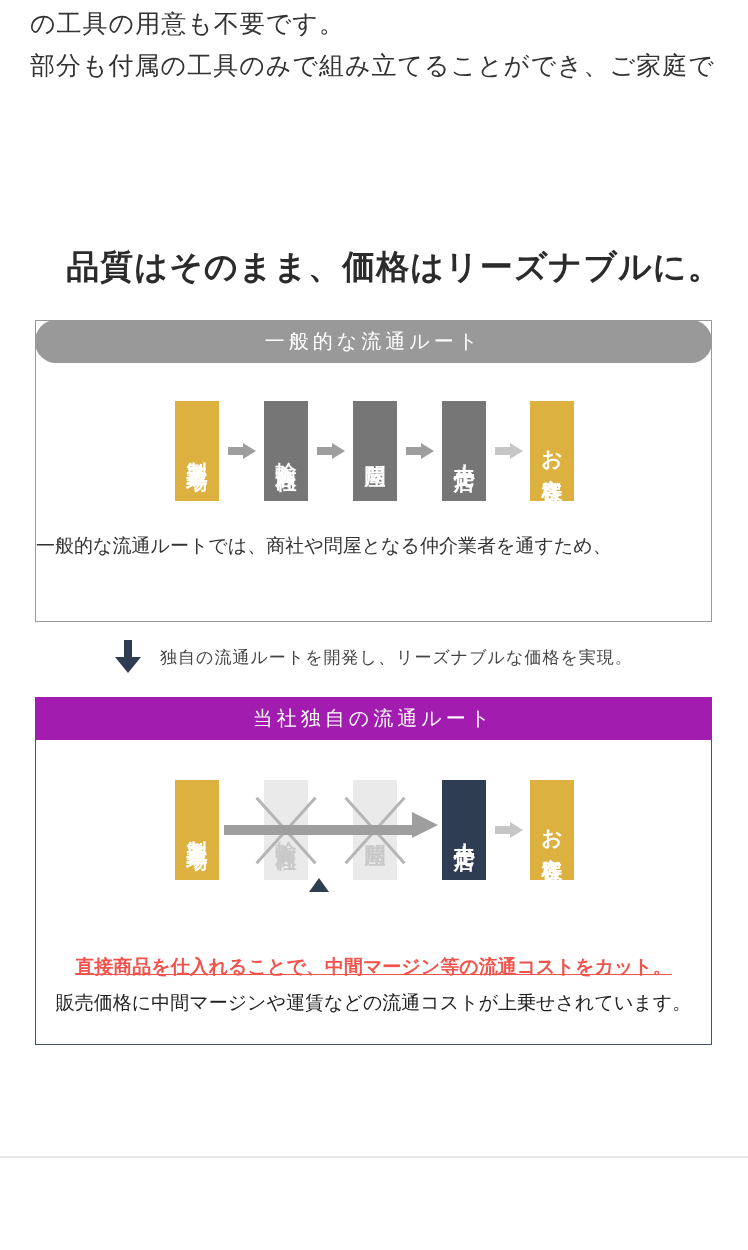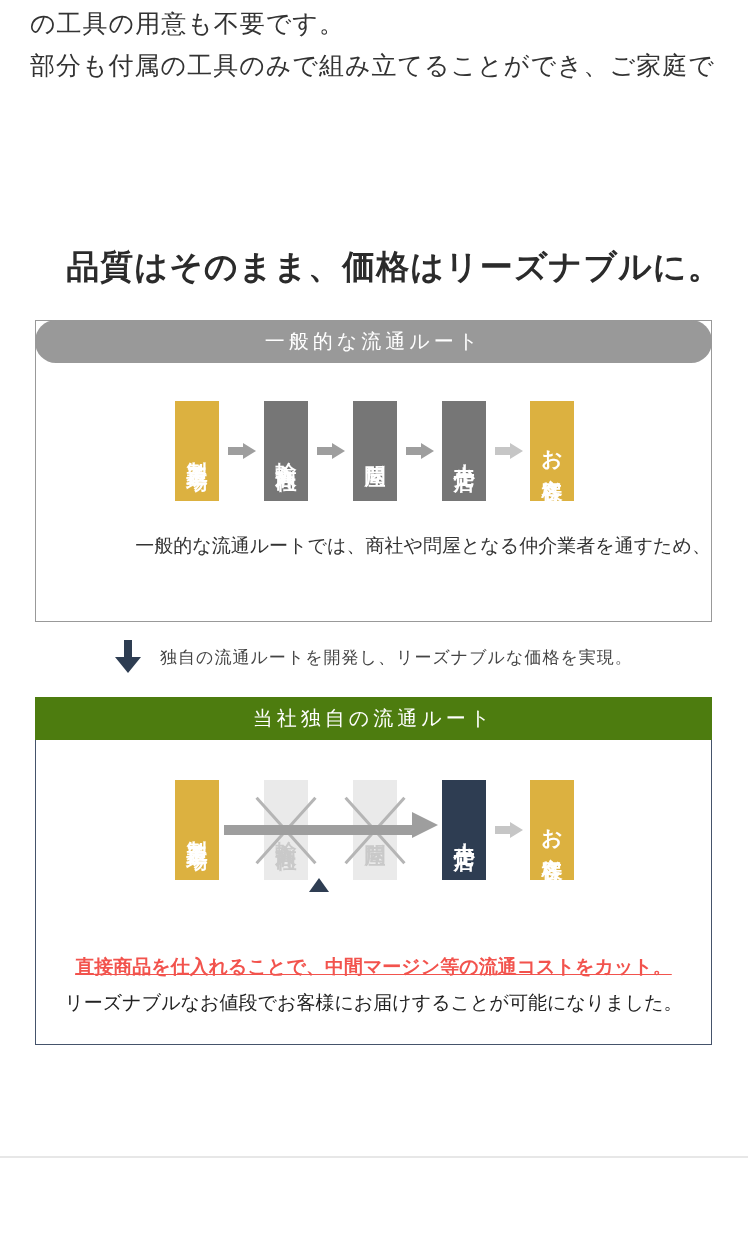--- a/index.html
+++ b/index.html
@@ -11,21 +11,21 @@
 
   
   .heading{position:absolute;left:0;top:245px;width:748px;text-align:center;font-size:33px;font-weight:bold;letter-spacing:1px;color:#2b2b2b;white-space:nowrap;padding-left:20px;}
 
   
   .panel{position:absolute;left:35px;width:675px;background:#fff;}
   .panel1{top:320px;height:300px;border:1px solid #999;}
   .panel2{top:697px;height:346px;border:1px solid #45536B;}
   .panel-header{position:absolute;left:-1px;top:-1px;width:677px;height:43px;line-height:43px;text-align:center;color:#fff;font-size:20px;letter-spacing:4px;font-weight:500;}
   .panel1 .panel-header{background:#999999;border-radius:21px;}
-  .panel2 .panel-header{background:#4d7c0f;}
+  .panel2 .panel-header{background:#a21caf;}
 
   
   .vbox{position:absolute;width:44px;height:100px;display:flex;align-items:center;justify-content:center;
         writing-mode:vertical-rl;text-orientation:upright;font-size:21px;font-weight:600;letter-spacing:3px;color:#fff;}
   .vbox.yellow{background:#DCB140;}
   .vbox.gray{background:#767676;}
   .vbox.navy{background:#2E3D52;}
   .vbox.faded{background:#EAEAEA;color:#C9C9C9;}
 
   
@@ -40,21 +40,21 @@
   
   .xline{position:absolute;width:88px;height:3px;background:#B5B5B5;left:-22px;top:49px;}
   .x1{transform:rotate(48deg);}
   .x2{transform:rotate(-48deg);}
 
   
   .long-shaft{position:absolute;left:188px;top:127px;width:190px;height:10px;background:#9E9E9E;}
   .long-head{position:absolute;left:376px;top:114px;width:0;height:0;border-top:13px solid transparent;border-bottom:13px solid transparent;border-left:26px solid #9E9E9E;}
 
   
-  .desc{position:absolute;left:0;width:675px;text-align:right;font-size:19px;line-height:34px;color:#333;}
+  .desc{position:absolute;left:0;width:675px;text-align:left;font-size:19px;line-height:34px;color:#333;}
   .panel1 .desc{top:208px;}
   .hl-red{position:absolute;left:0;top:256px;width:675px;text-align:center;font-size:19px;font-weight:bold;color:#F2534D;text-decoration:underline;}
   .hl-black{position:absolute;left:0;top:292px;width:675px;text-align:center;font-size:19px;color:#222;}
 
   
   .vdarrow{position:absolute;left:115px;top:640px;width:26px;height:34px;}
   .vdarrow .shaft{position:absolute;left:9px;top:0;width:8px;height:17px;background:#2E3D52;}
   .vdarrow .head{position:absolute;left:0;top:17px;width:0;height:0;border-left:13px solid transparent;border-right:13px solid transparent;border-top:16px solid #2E3D52;}
   .transition-text{position:absolute;left:160px;top:646px;font-size:17px;letter-spacing:1px;color:#444;white-space:nowrap;}
 
@@ -136,18 +136,18 @@
     <div class="vbox navy" style="left:406px;top:82px;">小売店</div>
     <div class="harrow light" style="left:459px;top:124px;">
         <div class="shaft"></div>
         <div class="head"></div>
       </div>
     <div class="vbox yellow" style="left:494px;top:82px;">お客様</div>
 
     <div class="callout-pointer"></div>
 
     <div class="hl-red">直接商品を仕入れることで、中間マージン等の流通コストをカット。</div>
-    <div class="hl-black">リーズナブルなお値段でお客様にお届けすることが可能になりました。</div>
+    <div class="hl-black">販売価格に中間マージンや運賃などの流通コストが上乗せされています。</div>
   </div>
 
   <div class="divider"></div>
 
 </div>
 
 </body></html>

